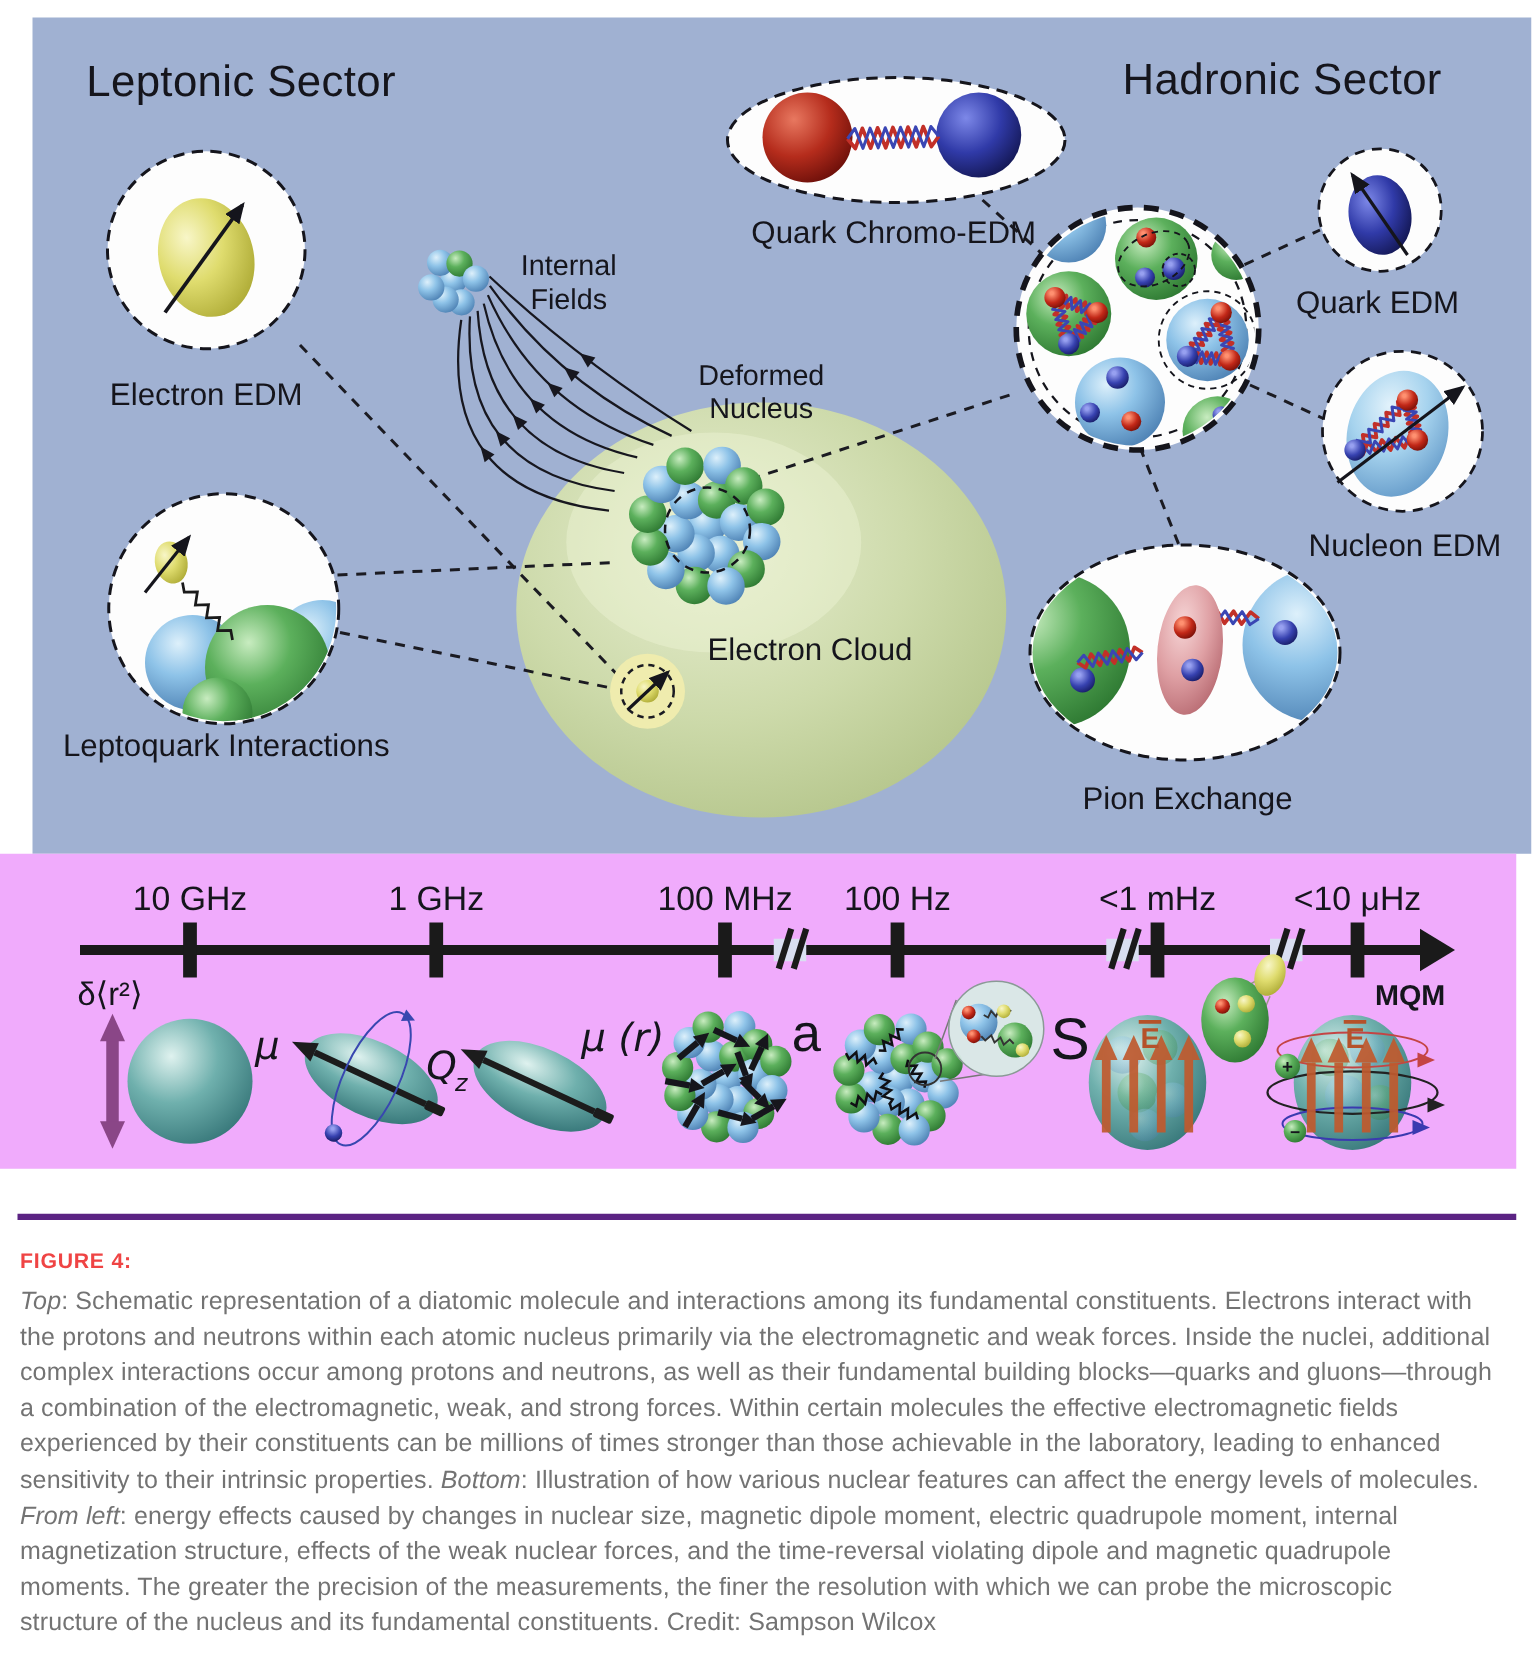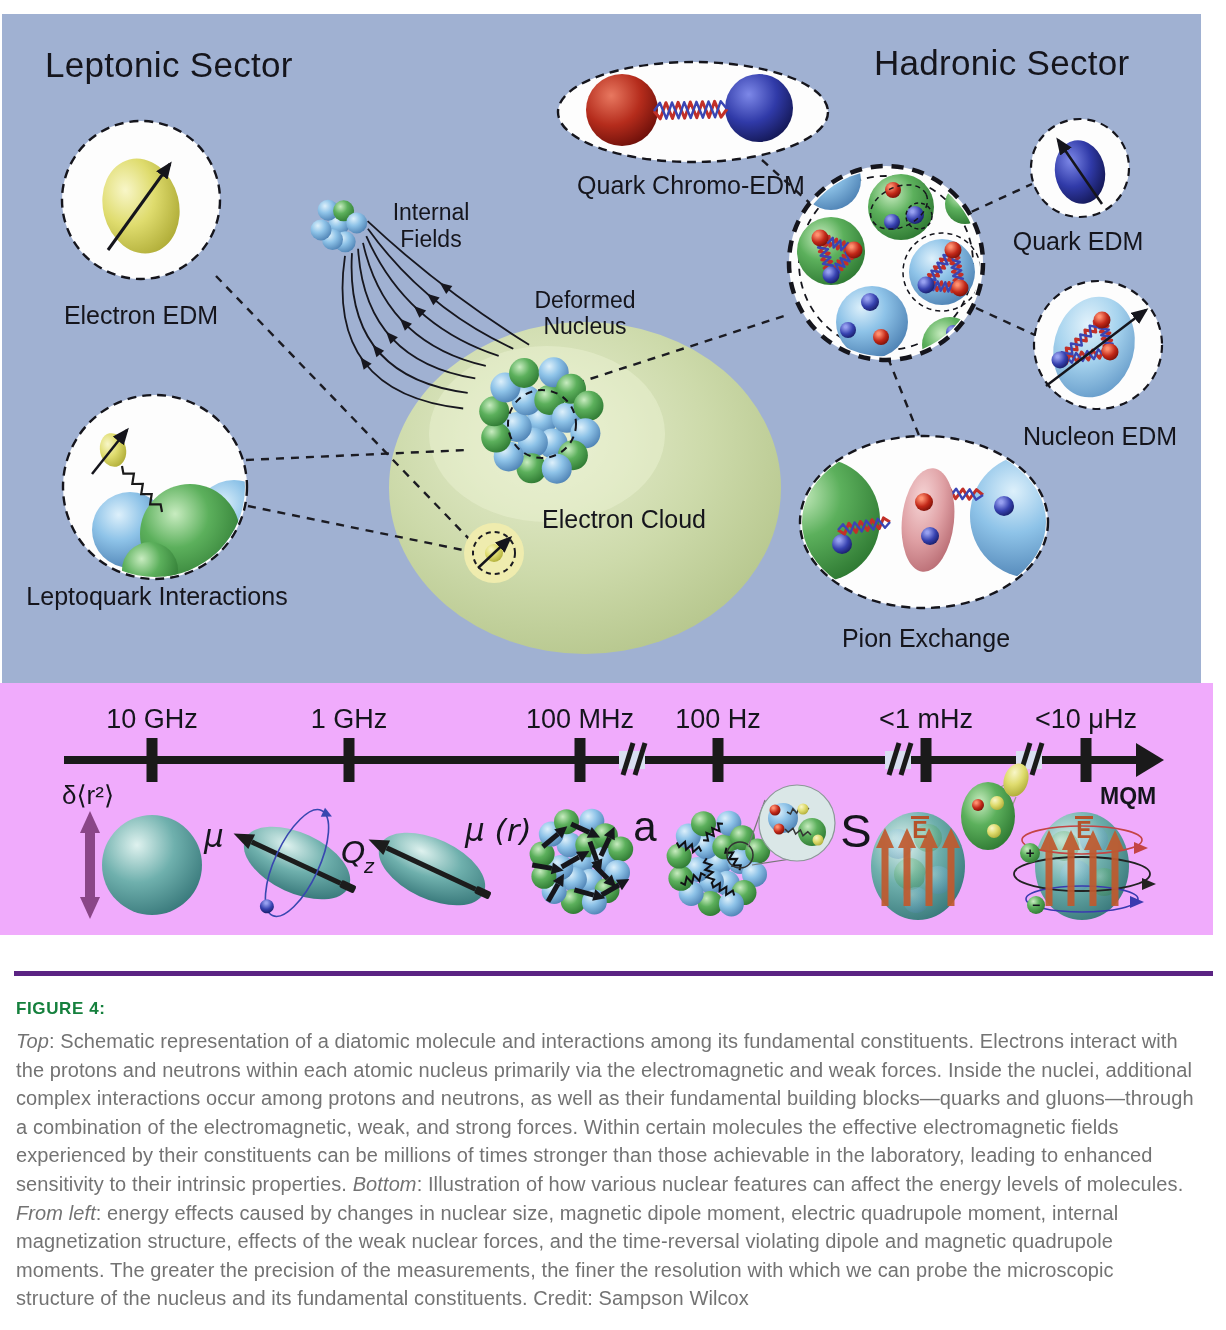--- a/index.html
+++ b/index.html
@@ -1,33 +1,33 @@
 <!DOCTYPE html>
 <html><head>
 <meta charset="utf-8">
 <style>
   html,body{margin:0;padding:0;background:#fff;}
   .fig{position:relative;width:1226px;height:1330px;background:#fff;font-family:"Liberation Sans",sans-serif;overflow:hidden;}
-  .top-panel{position:absolute;left:2px;top:14px;width:1199px;height:669px;background:#a0b1d2;}
+  .top-panel{position:absolute;left:26px;top:14px;width:1199px;height:669px;background:#a0b1d2;}
   .bottom-panel{position:absolute;left:0;top:683px;width:1213px;height:252px;background:#f0abfc;}
   svg{display:block;}
   text{fill:#15151c;font-family:"Liberation Sans",sans-serif;}
   .t-title{font-size:35px;letter-spacing:.3px;}
   .t-label{font-size:23px;}
   .t-label-b{font-size:25px;}
   .t-tick{font-size:27px;font-weight:500;}
   .t-sym{font-size:26px;}
   .t-math{font-style:italic;font-size:31px;font-family:"DejaVu Sans","Liberation Sans",sans-serif;}
   .t-math-s{font-style:italic;font-size:19px;font-family:"DejaVu Sans","Liberation Sans",sans-serif;}
   .t-big{font-size:42px;}
   .t-bigger{font-size:47px;}
   .t-mqm{font-size:23px;font-weight:700;}
   .t-ebar{font-size:23px;font-weight:700;fill:#b5522a;}
   .caption-rule{position:absolute;left:14px;top:971px;width:1199px;height:5px;background:#5b2383;}
-  .caption-label{position:absolute;left:16px;top:999px;font-size:17px;font-weight:700;letter-spacing:.6px;color:#15803d;}
+  .caption-label{position:absolute;left:16px;top:999px;font-size:17px;font-weight:700;letter-spacing:.6px;color:#ef4444;}
   .caption-text{position:absolute;left:16px;top:1027px;width:1182px;font-size:20px;line-height:28.6px;color:#737373;letter-spacing:.1px;margin:0;}
   .caption-text em{font-style:italic;}
 </style>
 </head>
 <body>
 
 <svg width="0" height="0" style="position:absolute" aria-hidden="true">
   <defs>
     <radialGradient id="gGreen" cx="35%" cy="30%" r="75%">
       <stop offset="0%" stop-color="#c8ecc0"></stop>

